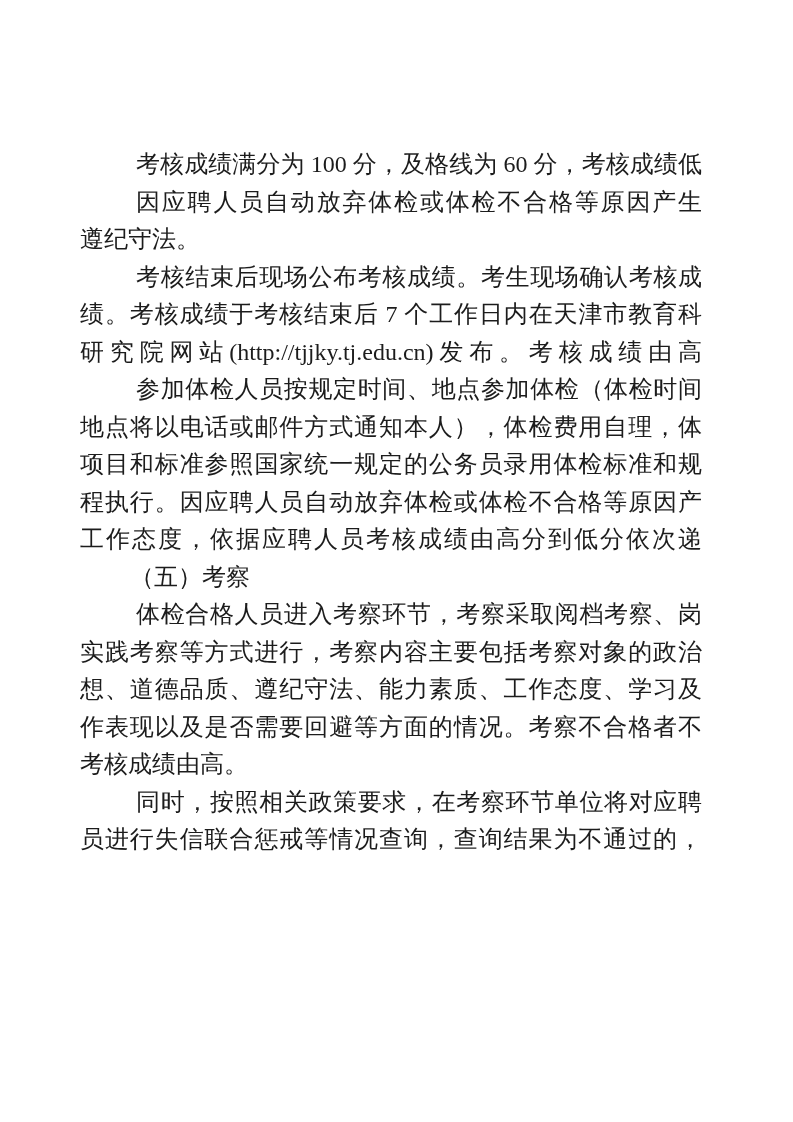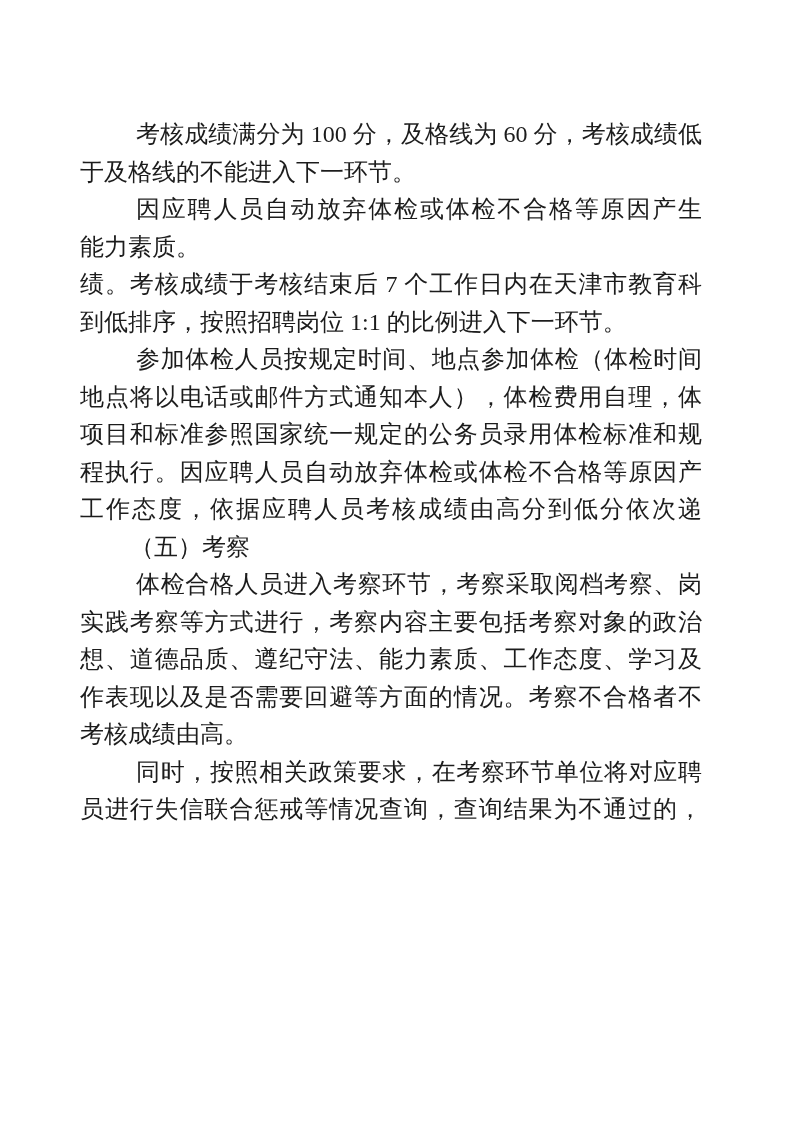--- a/index.html
+++ b/index.html
@@ -8,20 +8,21 @@
     background: #ffffff;
   }
   .page {
     position: relative;
     width: 793px;
     height: 936px;
     background: #ffffff;
     overflow: hidden;
     font-family: "Liberation Serif", "DejaVu Serif", serif;
     color: #1c1c1c;
+    margin-top: 30px;
   }
   .text-block {
     position: absolute;
     left: 80px;
     top: 116px;
     width: 622px;
   }
   .line {
     font-size: 24px;
     line-height: 37.5px;
@@ -51,25 +52,25 @@
     font-size: 16px;
     color: #222222;
   }
 </style>
 </head>
 <body>
 
 <div class="page">
   <div class="text-block">
     <div class="line indent fill">考核成绩满分为 100 分，及格线为 60 分，考核成绩低</div>
-    <div class="line">于及格线的不能进入下一环节。</div>
     <div class="line indent fill">因应聘人员自动放弃体检或体检不合格等原因产生</div>
-    <div class="line">能力素质。</div>
+    <div class="line">遵纪守法。</div>
+    <div class="line indent fill">考核结束后现场公布考核成绩。考生现场确认考核成</div>
     <div class="line fill">绩。考核成绩于考核结束后 7 个工作日内在天津市教育科学</div>
-    <div class="line">到低排序，按照招聘岗位 1:1 的比例进入下一环节。</div>
+    <div class="line fill">研究院网站(http://tjjky.tj.edu.cn)发布。考核成绩由高</div>
     <div class="line indent fill">参加体检人员按规定时间、地点参加体检（体检时间和</div>
     <div class="line fill">地点将以电话或邮件方式通知本人），体检费用自理，体检</div>
     <div class="line fill">项目和标准参照国家统一规定的公务员录用体检标准和规</div>
     <div class="line fill">程执行。因应聘人员自动放弃体检或体检不合格等原因产生</div>
     <div class="line fill">工作态度，依据应聘人员考核成绩由高分到低分依次递</div>
     <div class="line heading">（五）考察</div>
     <div class="line indent fill">体检合格人员进入考察环节，考察采取阅档考察、岗位</div>
     <div class="line fill">实践考察等方式进行，考察内容主要包括考察对象的政治思</div>
     <div class="line fill">想、道德品质、遵纪守法、能力素质、工作态度、学习及工</div>
     <div class="line fill">作表现以及是否需要回避等方面的情况。考察不合格者不得</div>

